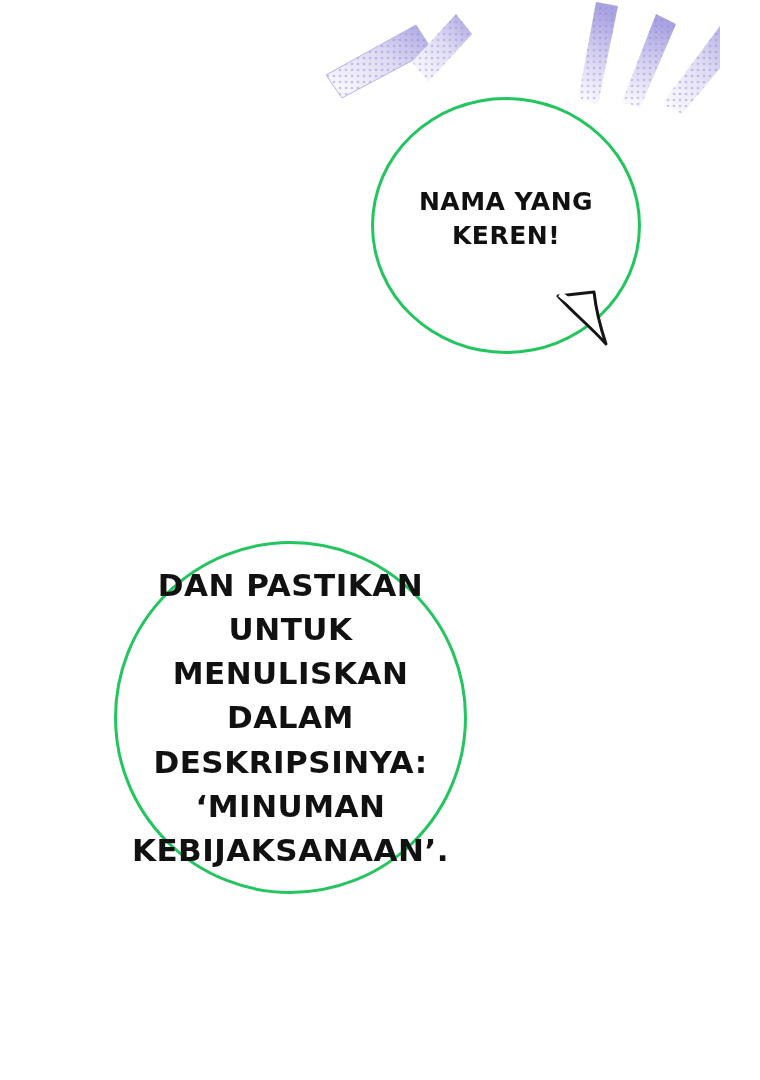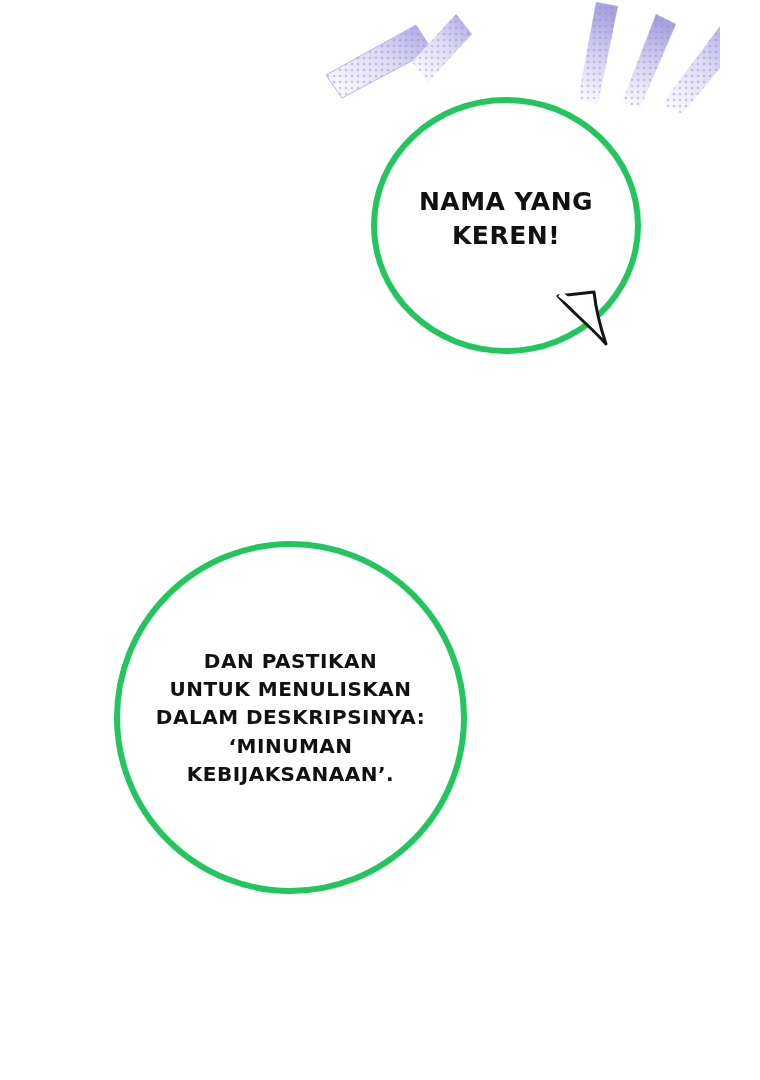--- a/index.html
+++ b/index.html
@@ -17,21 +17,21 @@
 
   .comic-page {
     position: absolute;
     inset: 0;
     background: #ffffff;
   }
 
   
   .balloon {
     position: absolute;
-    border: 6px solid #22c55e;
+    border: 3px solid #22c55e;
     border-radius: 50%;
     background: #ffffff;
     box-sizing: border-box;
     display: flex;
     align-items: center;
     justify-content: center;
   }
 
   .balloon-text {
     text-align: center;
@@ -66,21 +66,21 @@
   }
 
   
   #balloon-bottom {
     left: 114px;
     top: 541px;
     width: 353px;
     height: 353px;
   }
   #balloon-bottom .balloon-text {
-    font-size: 20px;
+    font-size: 31px;
     line-height: 1.42;
   }
 
   
   .rays {
     position: absolute;
     left: 300px;
     top: 0px;
     width: 420px;
     height: 140px;

